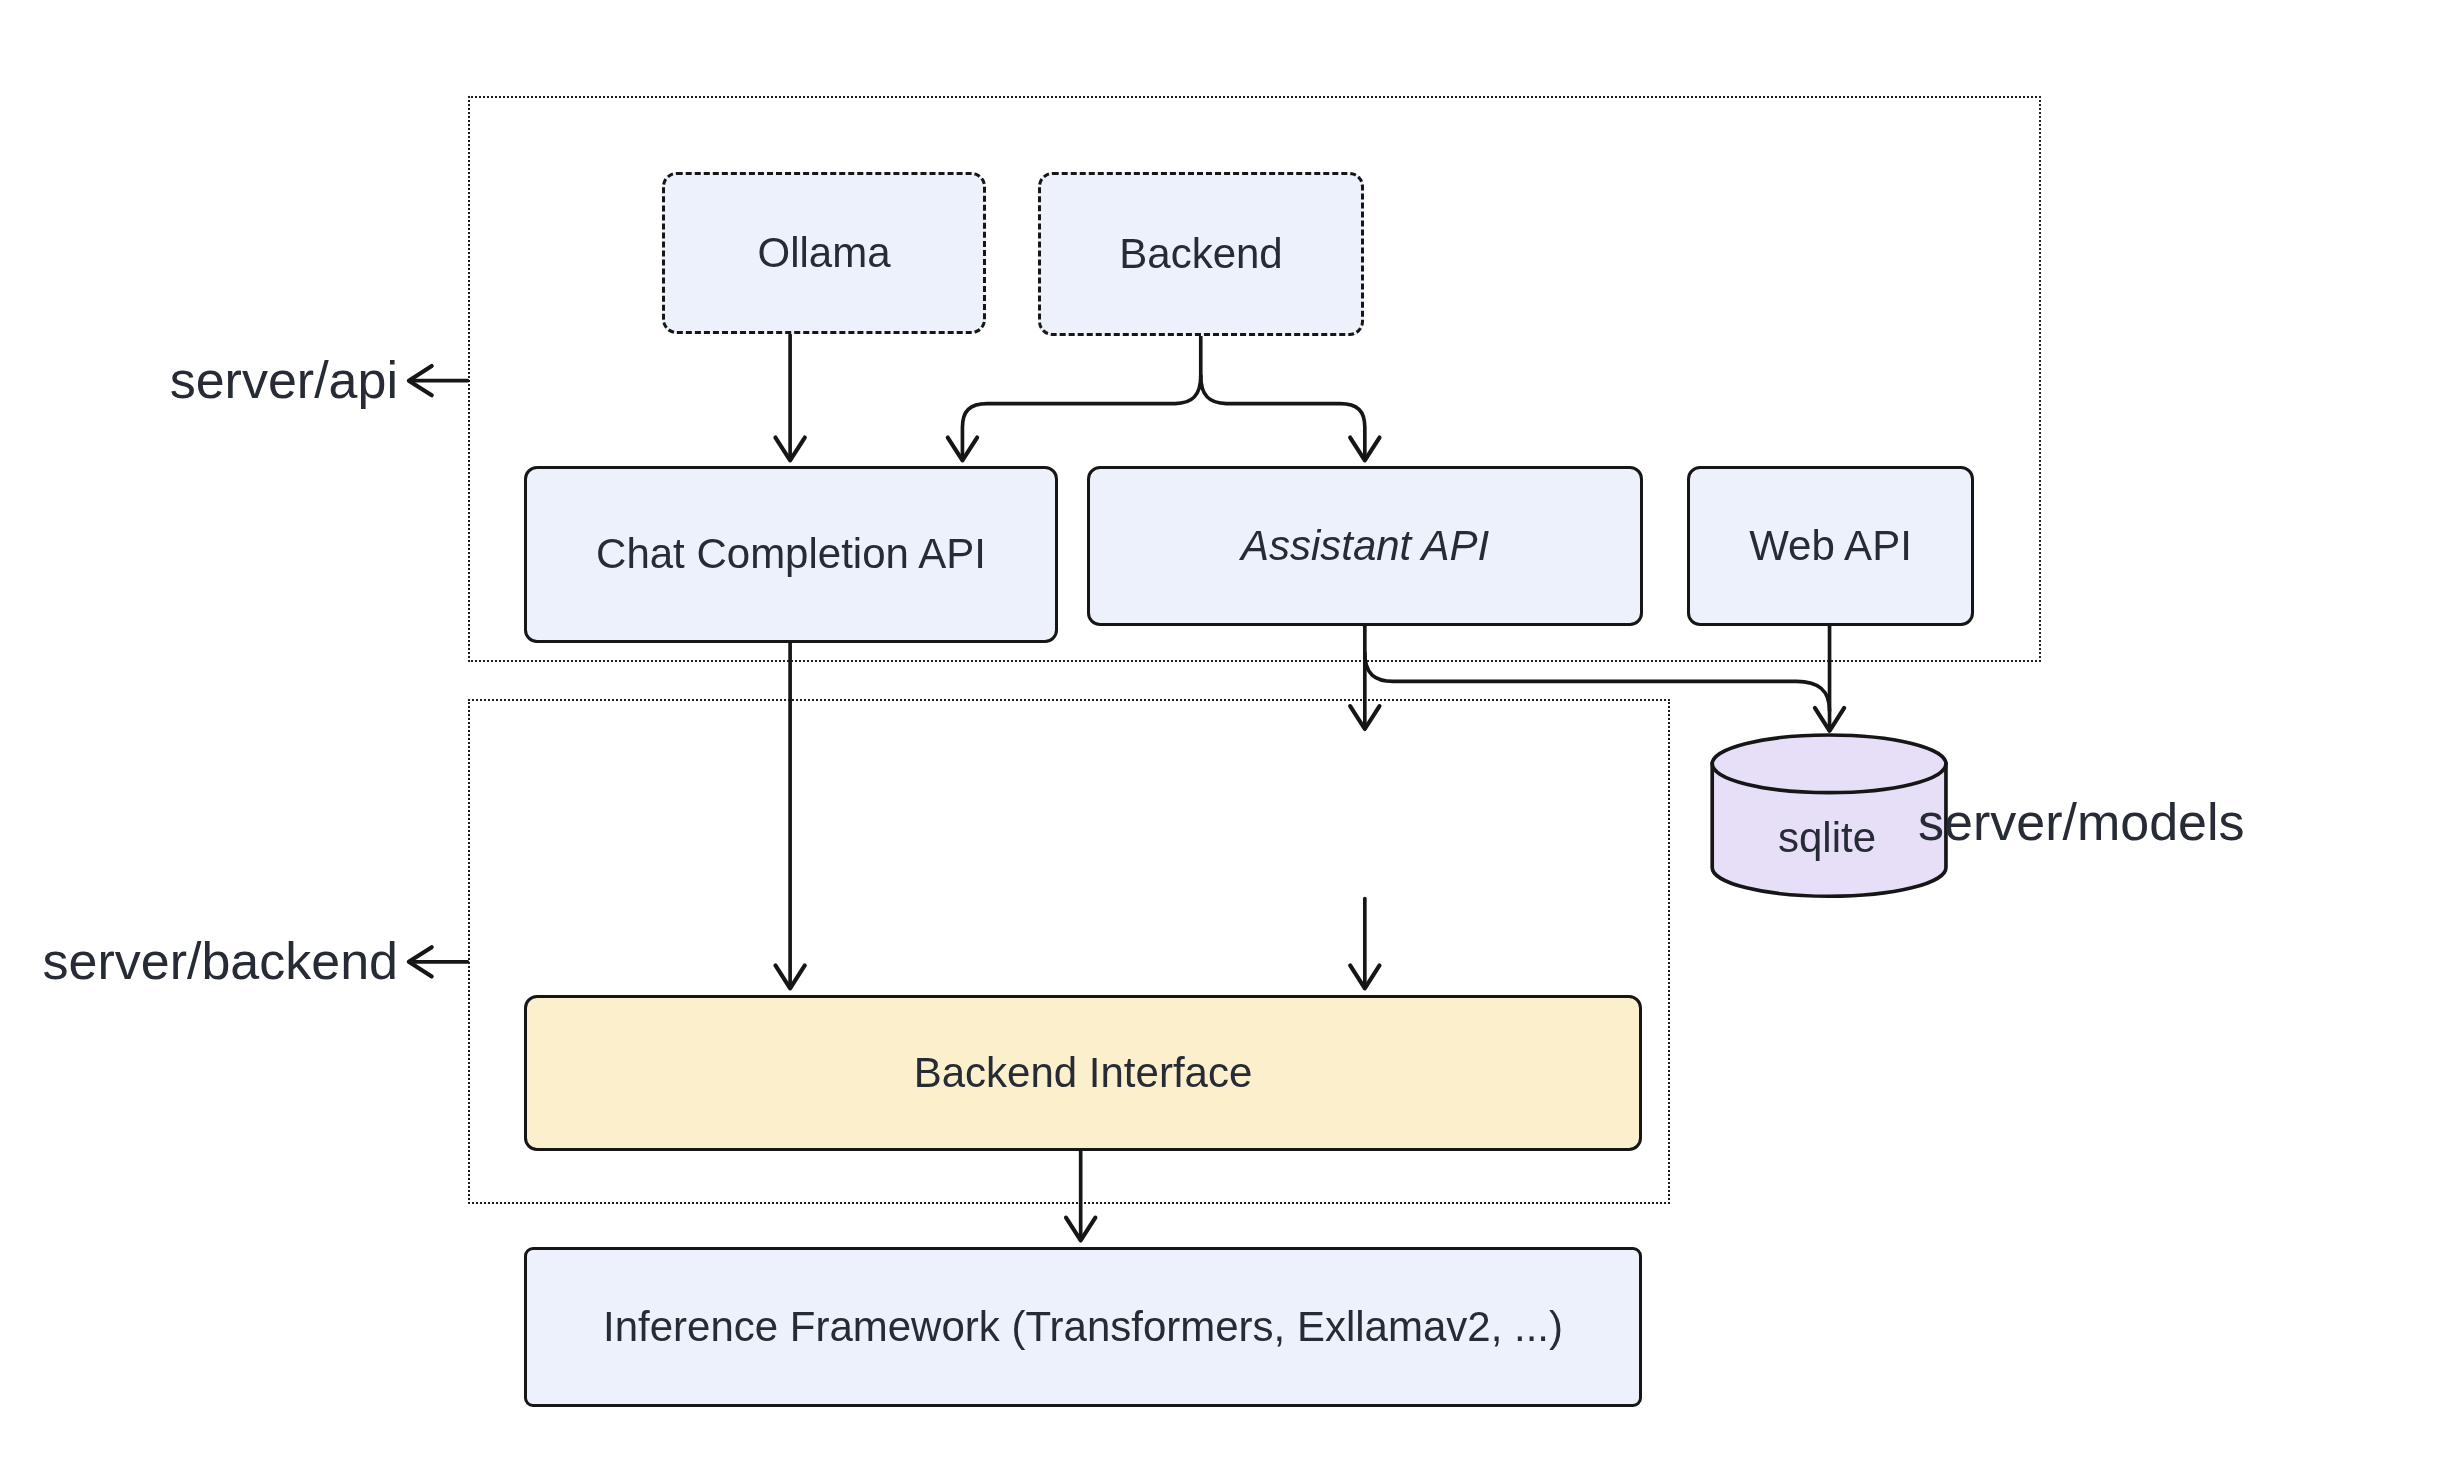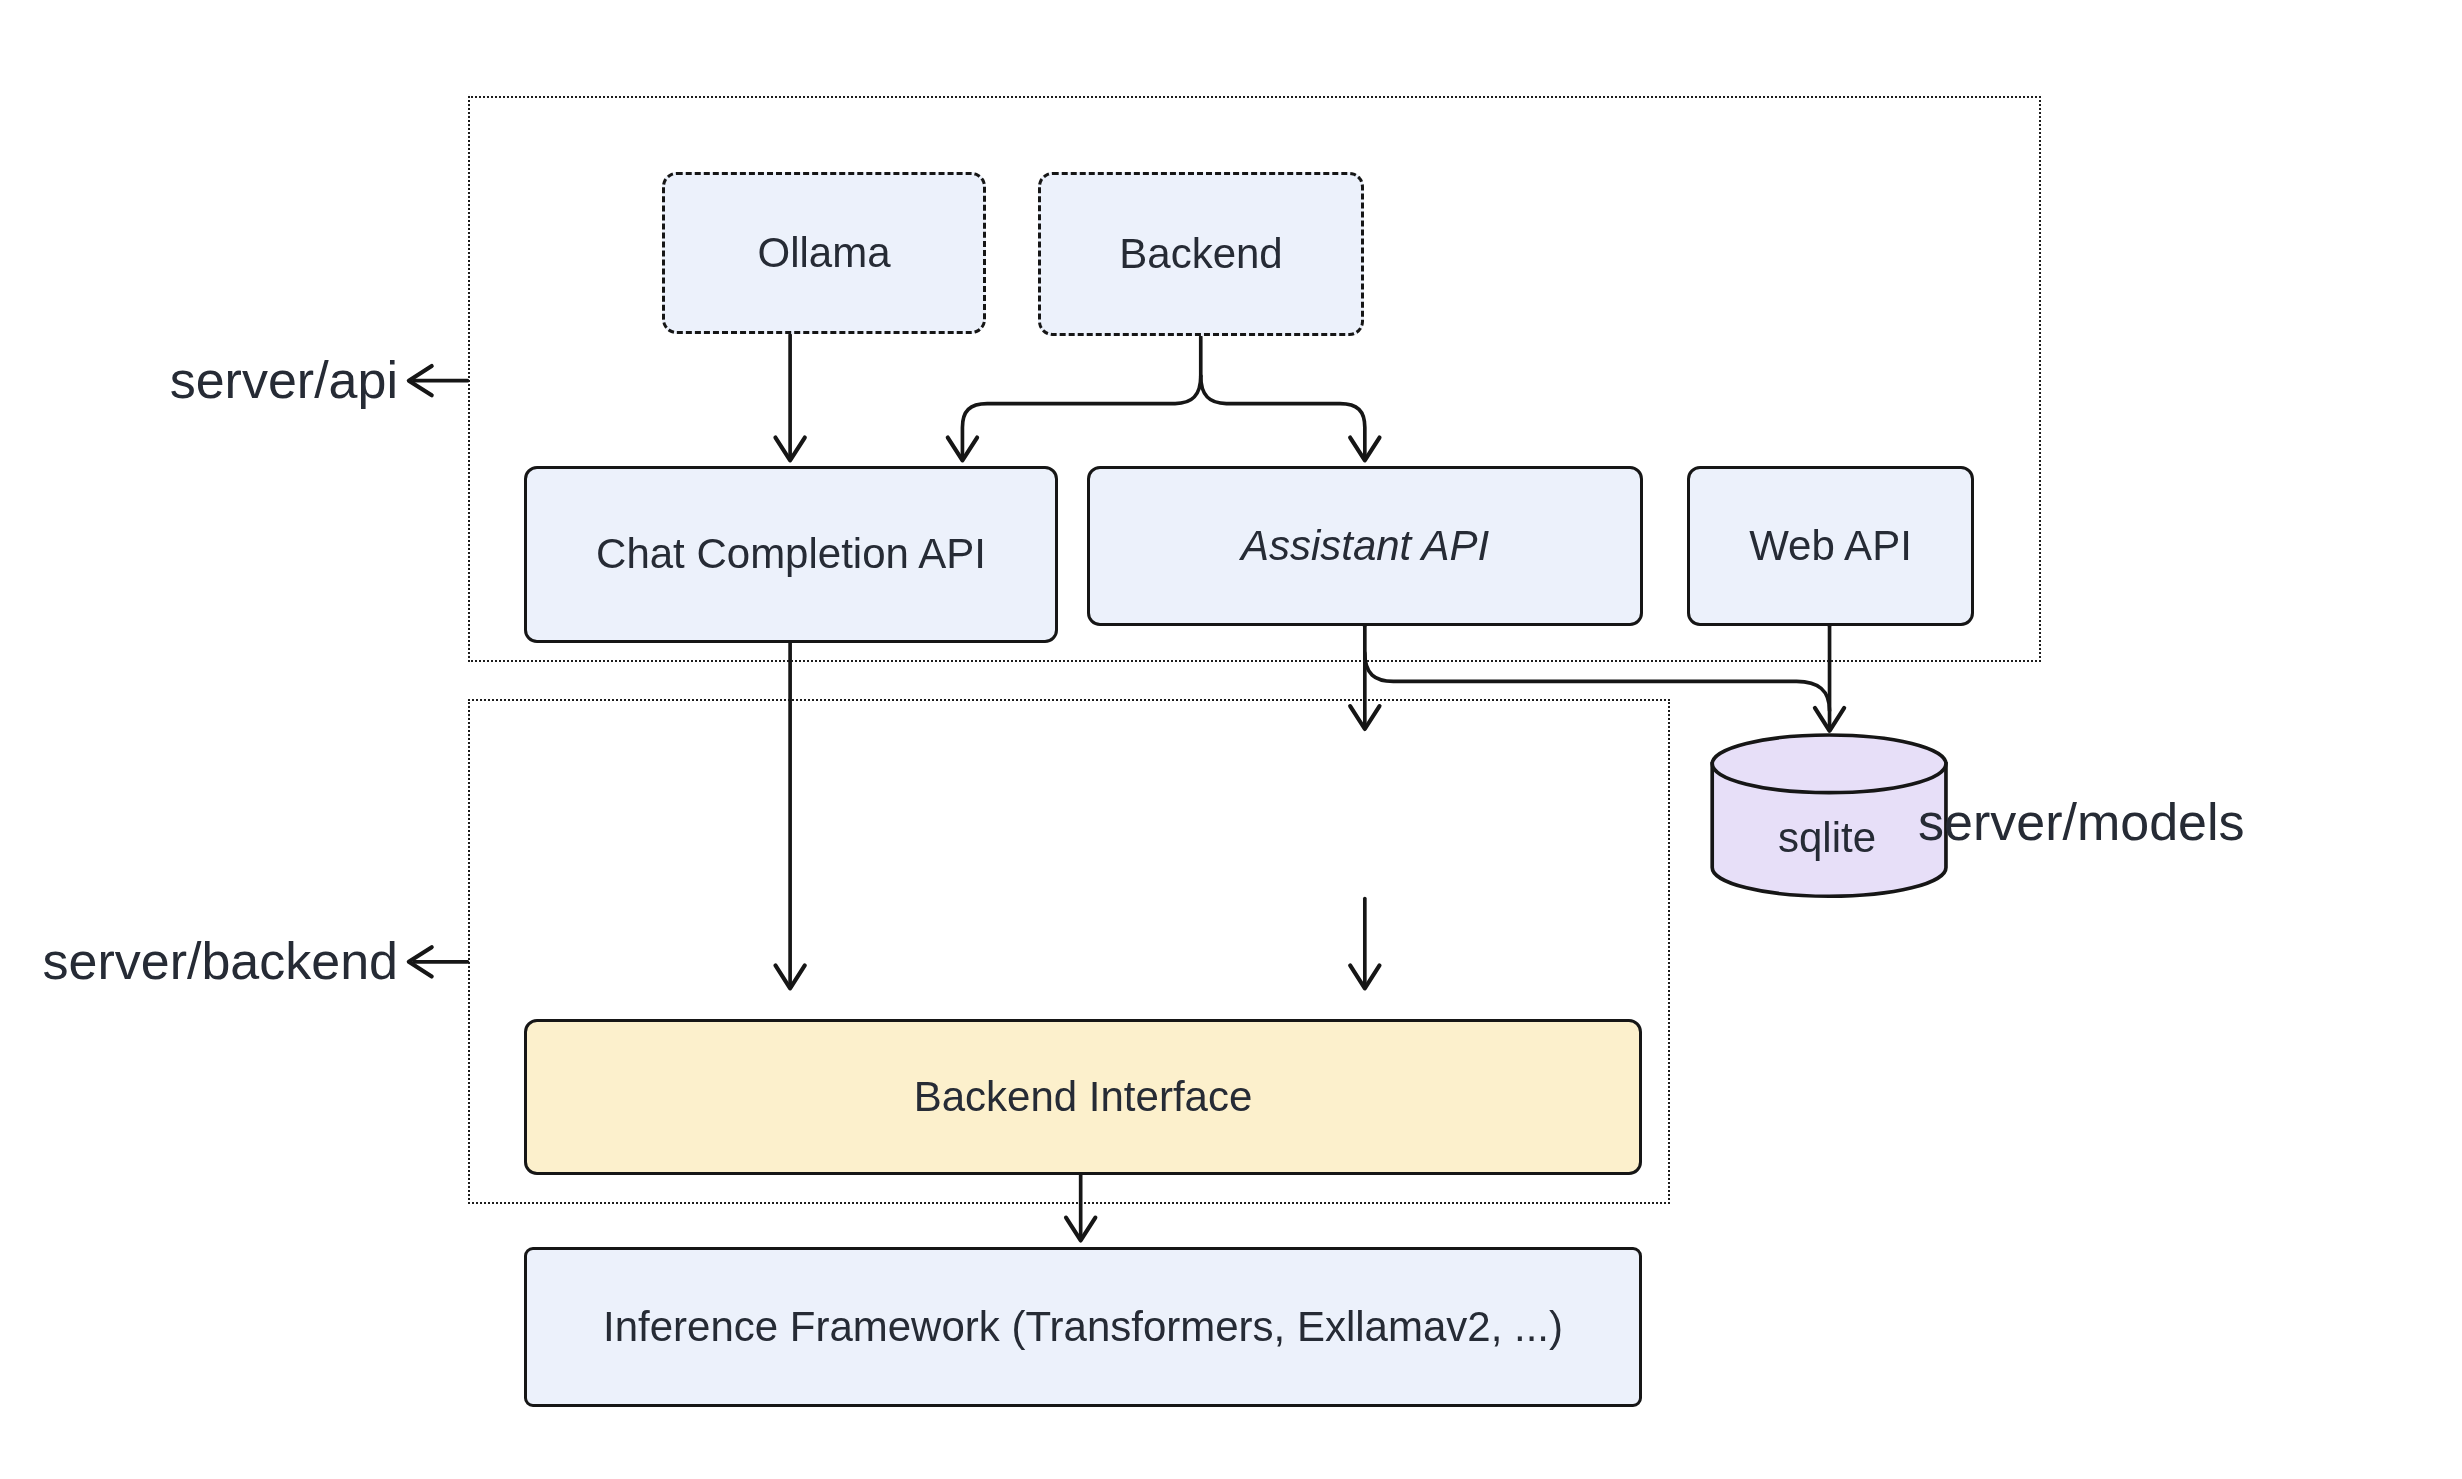--- a/index.html
+++ b/index.html
@@ -127,21 +127,21 @@
 
   <div class="node blue" style="left:1087px; top:466px; width:556px; height:160px;font-style:italic;">
     <span>Assistant API</span>
   </div>
 
   <div class="node blue" style="left:1687px; top:466px; width:287px; height:160px;">
     <span>Web API</span>
   </div>
 
 
-  <div class="node yellow" style="left:524px; top:995px; width:1118px; height:156px;margin-top:24px;">
+  <div class="node yellow" style="left:524px; top:995px; width:1118px; height:156px;">
     <span>Backend Interface</span>
   </div>
 
   <div class="node blue" style="left:524px; top:1247px; width:1118px; height:160px;border-radius:9px;">
     <span>Inference Framework (Transformers, Exllamav2, ...)</span>
   </div>
 
   <div class="cyl-label" style="left:1712px; top:814px; width:206px;padding-left:12px;">
     <span>sqlite</span>
   </div>

